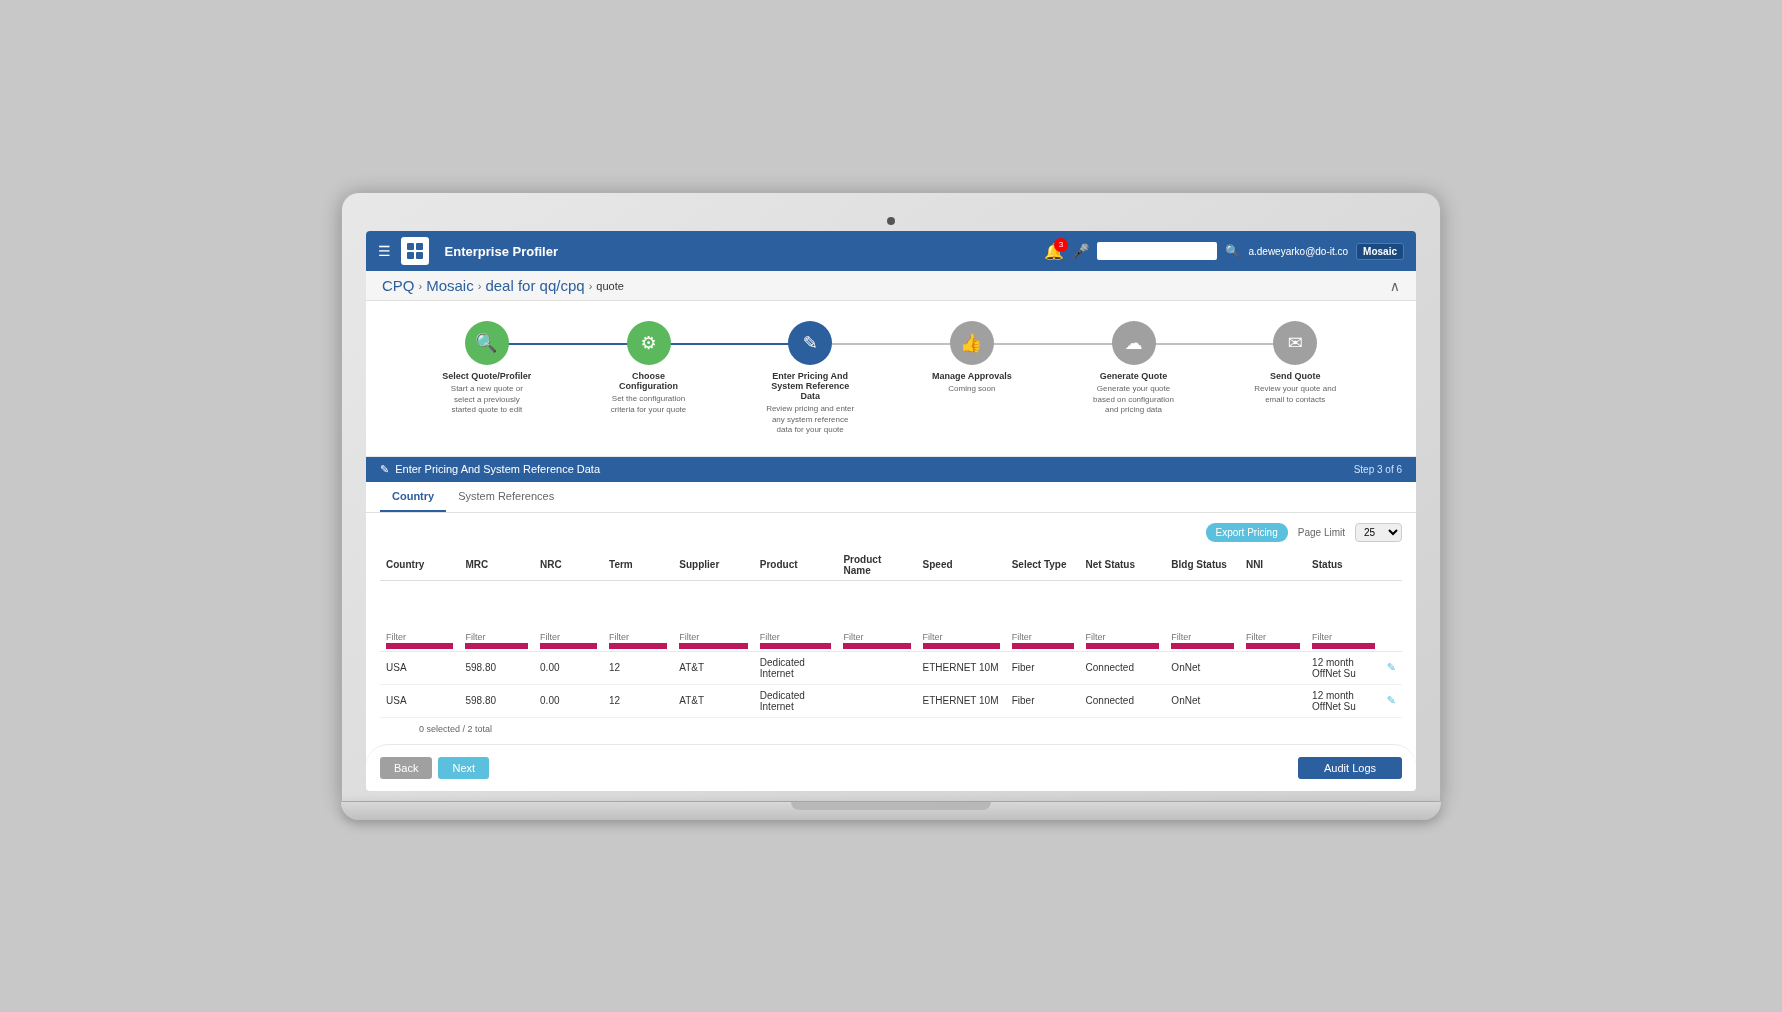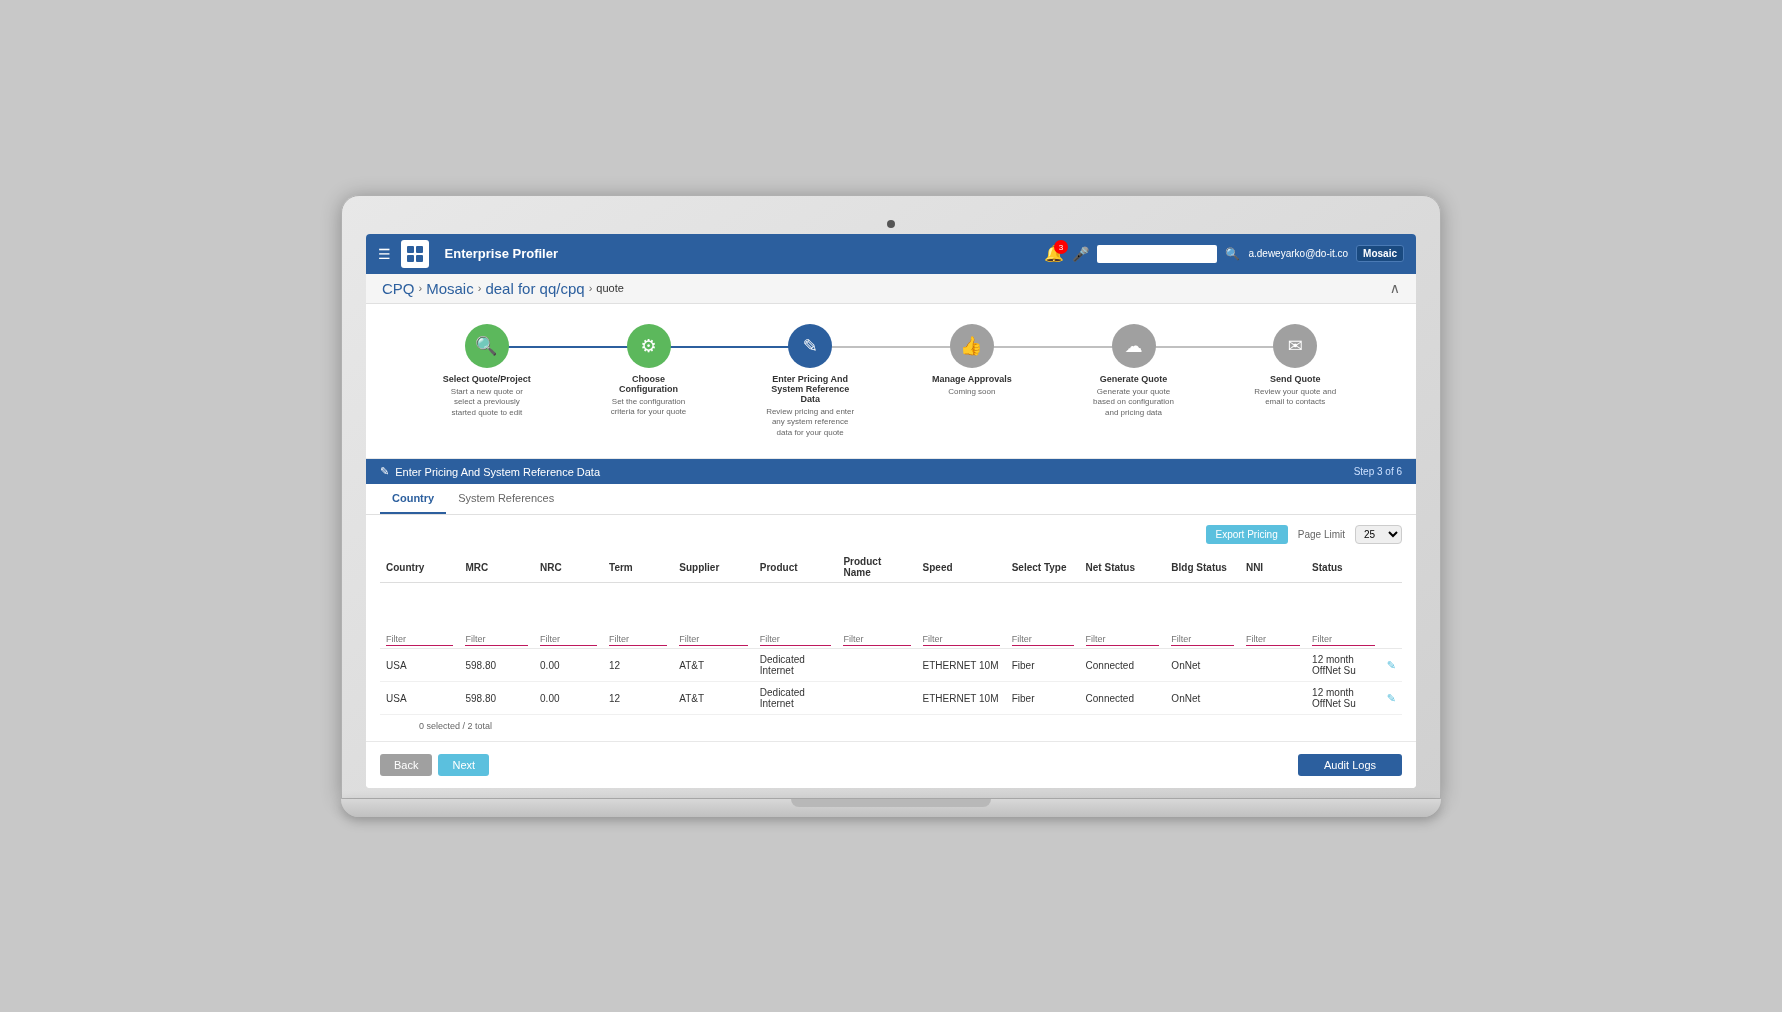--- a/index.html
+++ b/index.html
@@ -319,21 +319,21 @@
       margin-bottom: 8px;
       gap: 10px;
     }
 
     .export-btn {
       background: #5bc0de;
       color: white;
       border: none;
       padding: 4px 10px;
       font-size: 10px;
-      border-radius: 3px;
+      border-radius: 9px;
       cursor: pointer;
     }
 
     .page-limit-label {
       font-size: 10px;
       color: #666;
     }
 
     .page-limit-select {
       font-size: 10px;
@@ -359,21 +359,21 @@
     }
 
     .data-table .filter-row td {
       padding: 2px 6px;
       border-bottom: 1px solid #e8e8e8;
     }
 
     .filter-input {
       width: 100%;
       border: none;
-      border-bottom: 1px solid #be185d;
+      border-bottom: 6px solid #be185d;
       font-size: 9px;
       color: #999;
       padding: 1px 0;
       outline: none;
       margin-top: 48px;
     }
 
     .data-table tbody tr {
       border-bottom: 1px solid #f0f0f0;
     }
@@ -397,20 +397,21 @@
       margin-left: 39px;
     }
 
     
     .bottom-nav {
       display: flex;
       justify-content: space-between;
       padding: 12px 14px;
       background: white;
       border-top: 1px solid #e8e8e8;
+      border-radius: 22px;
     }
 
     .btn-back {
       background: #a0a0a0;
       color: white;
       border: none;
       padding: 5px 14px;
       font-size: 11px;
       border-radius: 3px;
       cursor: pointer;
@@ -494,21 +495,21 @@
       </div>
 
       <div class="progress-bar-container">
         <div class="steps-row">
 
           <div class="step-item">
             <div class="step-connector"></div>
             <div class="step-circle green">
               <span>🔍</span>
             </div>
-            <div class="step-label">Select Quote/Project</div>
+            <div class="step-label">Select Quote/Profiler</div>
             <div class="step-desc">Start a new quote or select a previously started quote to edit</div>
           </div>
 
           <div class="step-item">
             <div class="step-connector"></div>
             <div class="step-circle green">
               <span>⚙</span>
             </div>
             <div class="step-label">Choose Configuration</div>
             <div class="step-desc">Set the configuration criteria for your quote</div>

